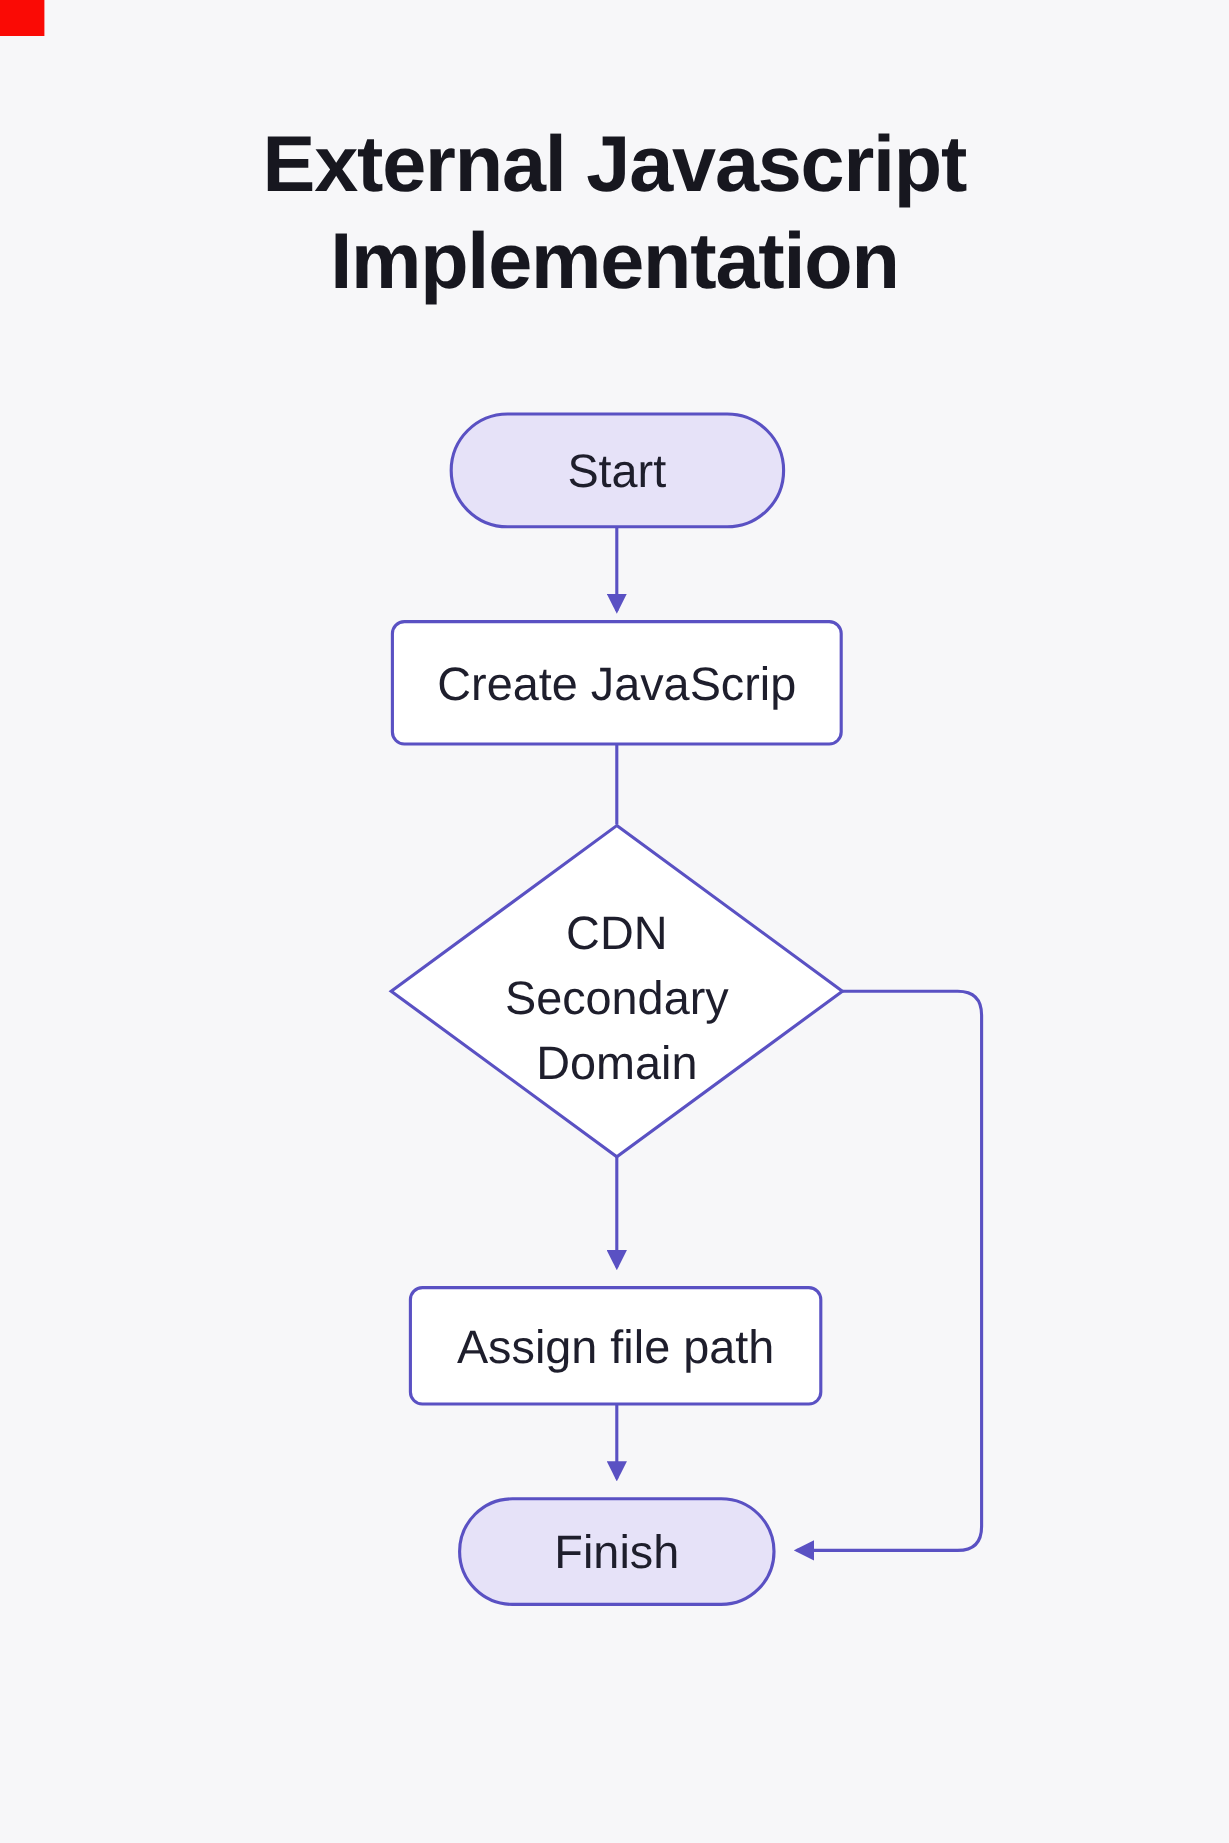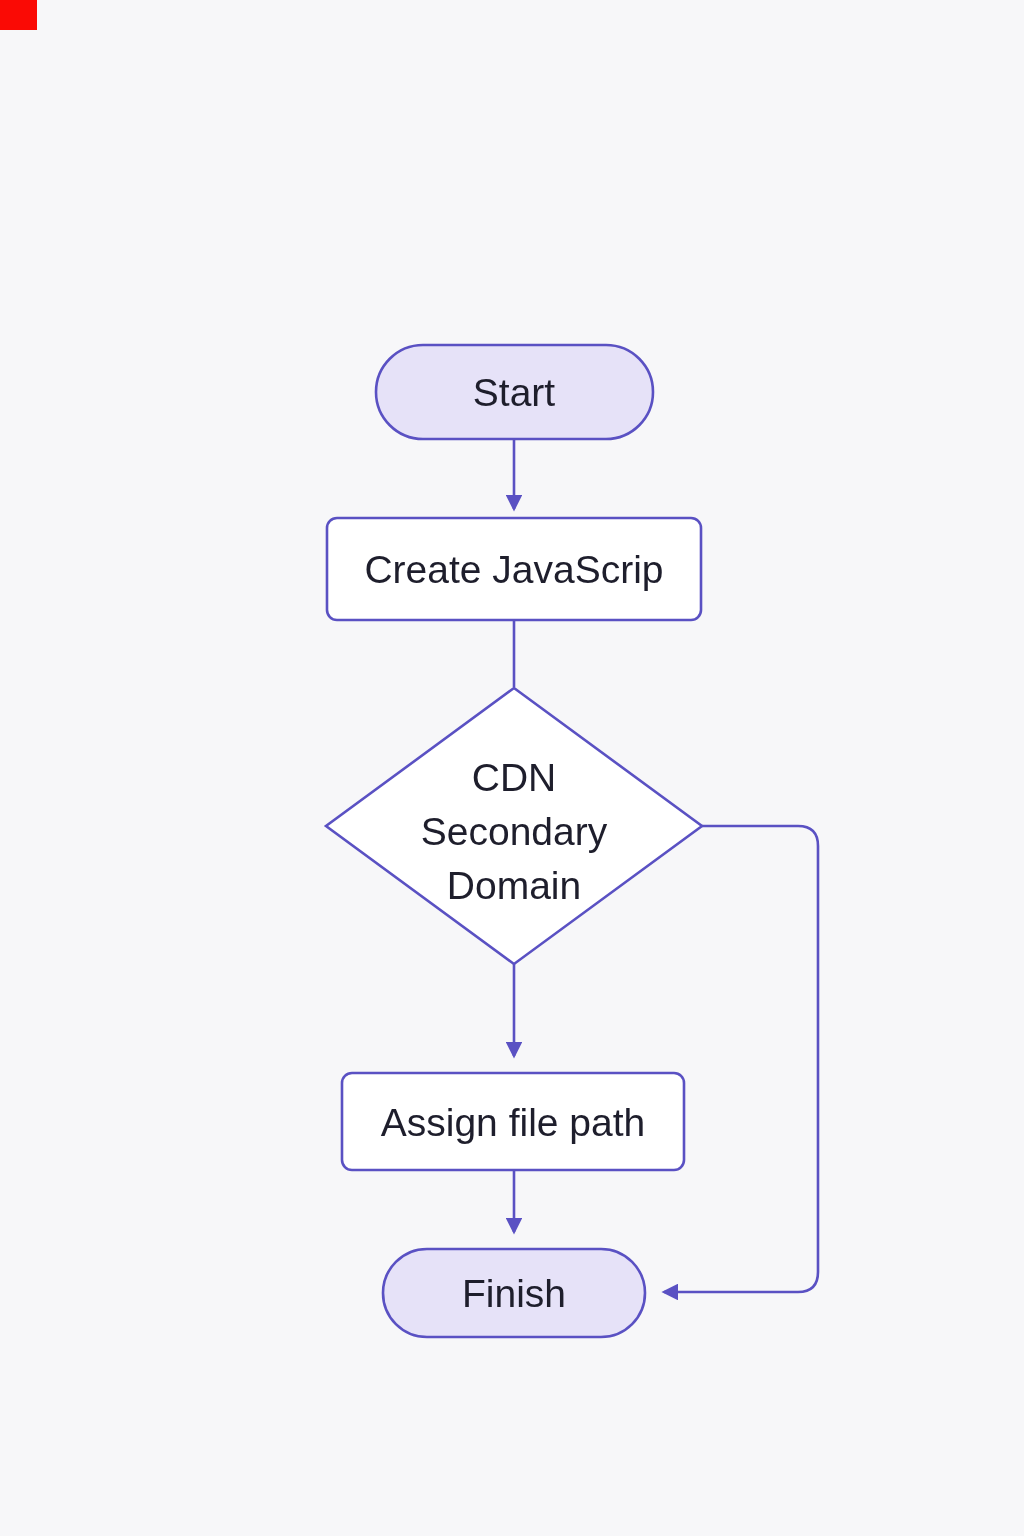--- a/index.html
+++ b/index.html
@@ -65,20 +65,22 @@
   }
 </style>
 </head>
 <body>
 
 <div class="page">
 
   <div class="corner-marker"></div>
 
   <div class="title">
+    <div>External Javascript</div>
+    <div>Implementation</div>
   </div>
 
   <svg class="flow-svg" viewBox="0 0 1024 1536">
     <defs>
       <marker id="arrowhead" viewBox="0 0 10 10" refX="8.5" refY="5" markerWidth="6.5" markerHeight="6.5" orient="auto-start-reverse">
         <path d="M0,0 L10,5 L0,10 z" fill="#5a51c3"></path>
       </marker>
     </defs>
 
     <path class="edge" d="M514 440 V509" marker-end="url(#arrowhead)"></path>

